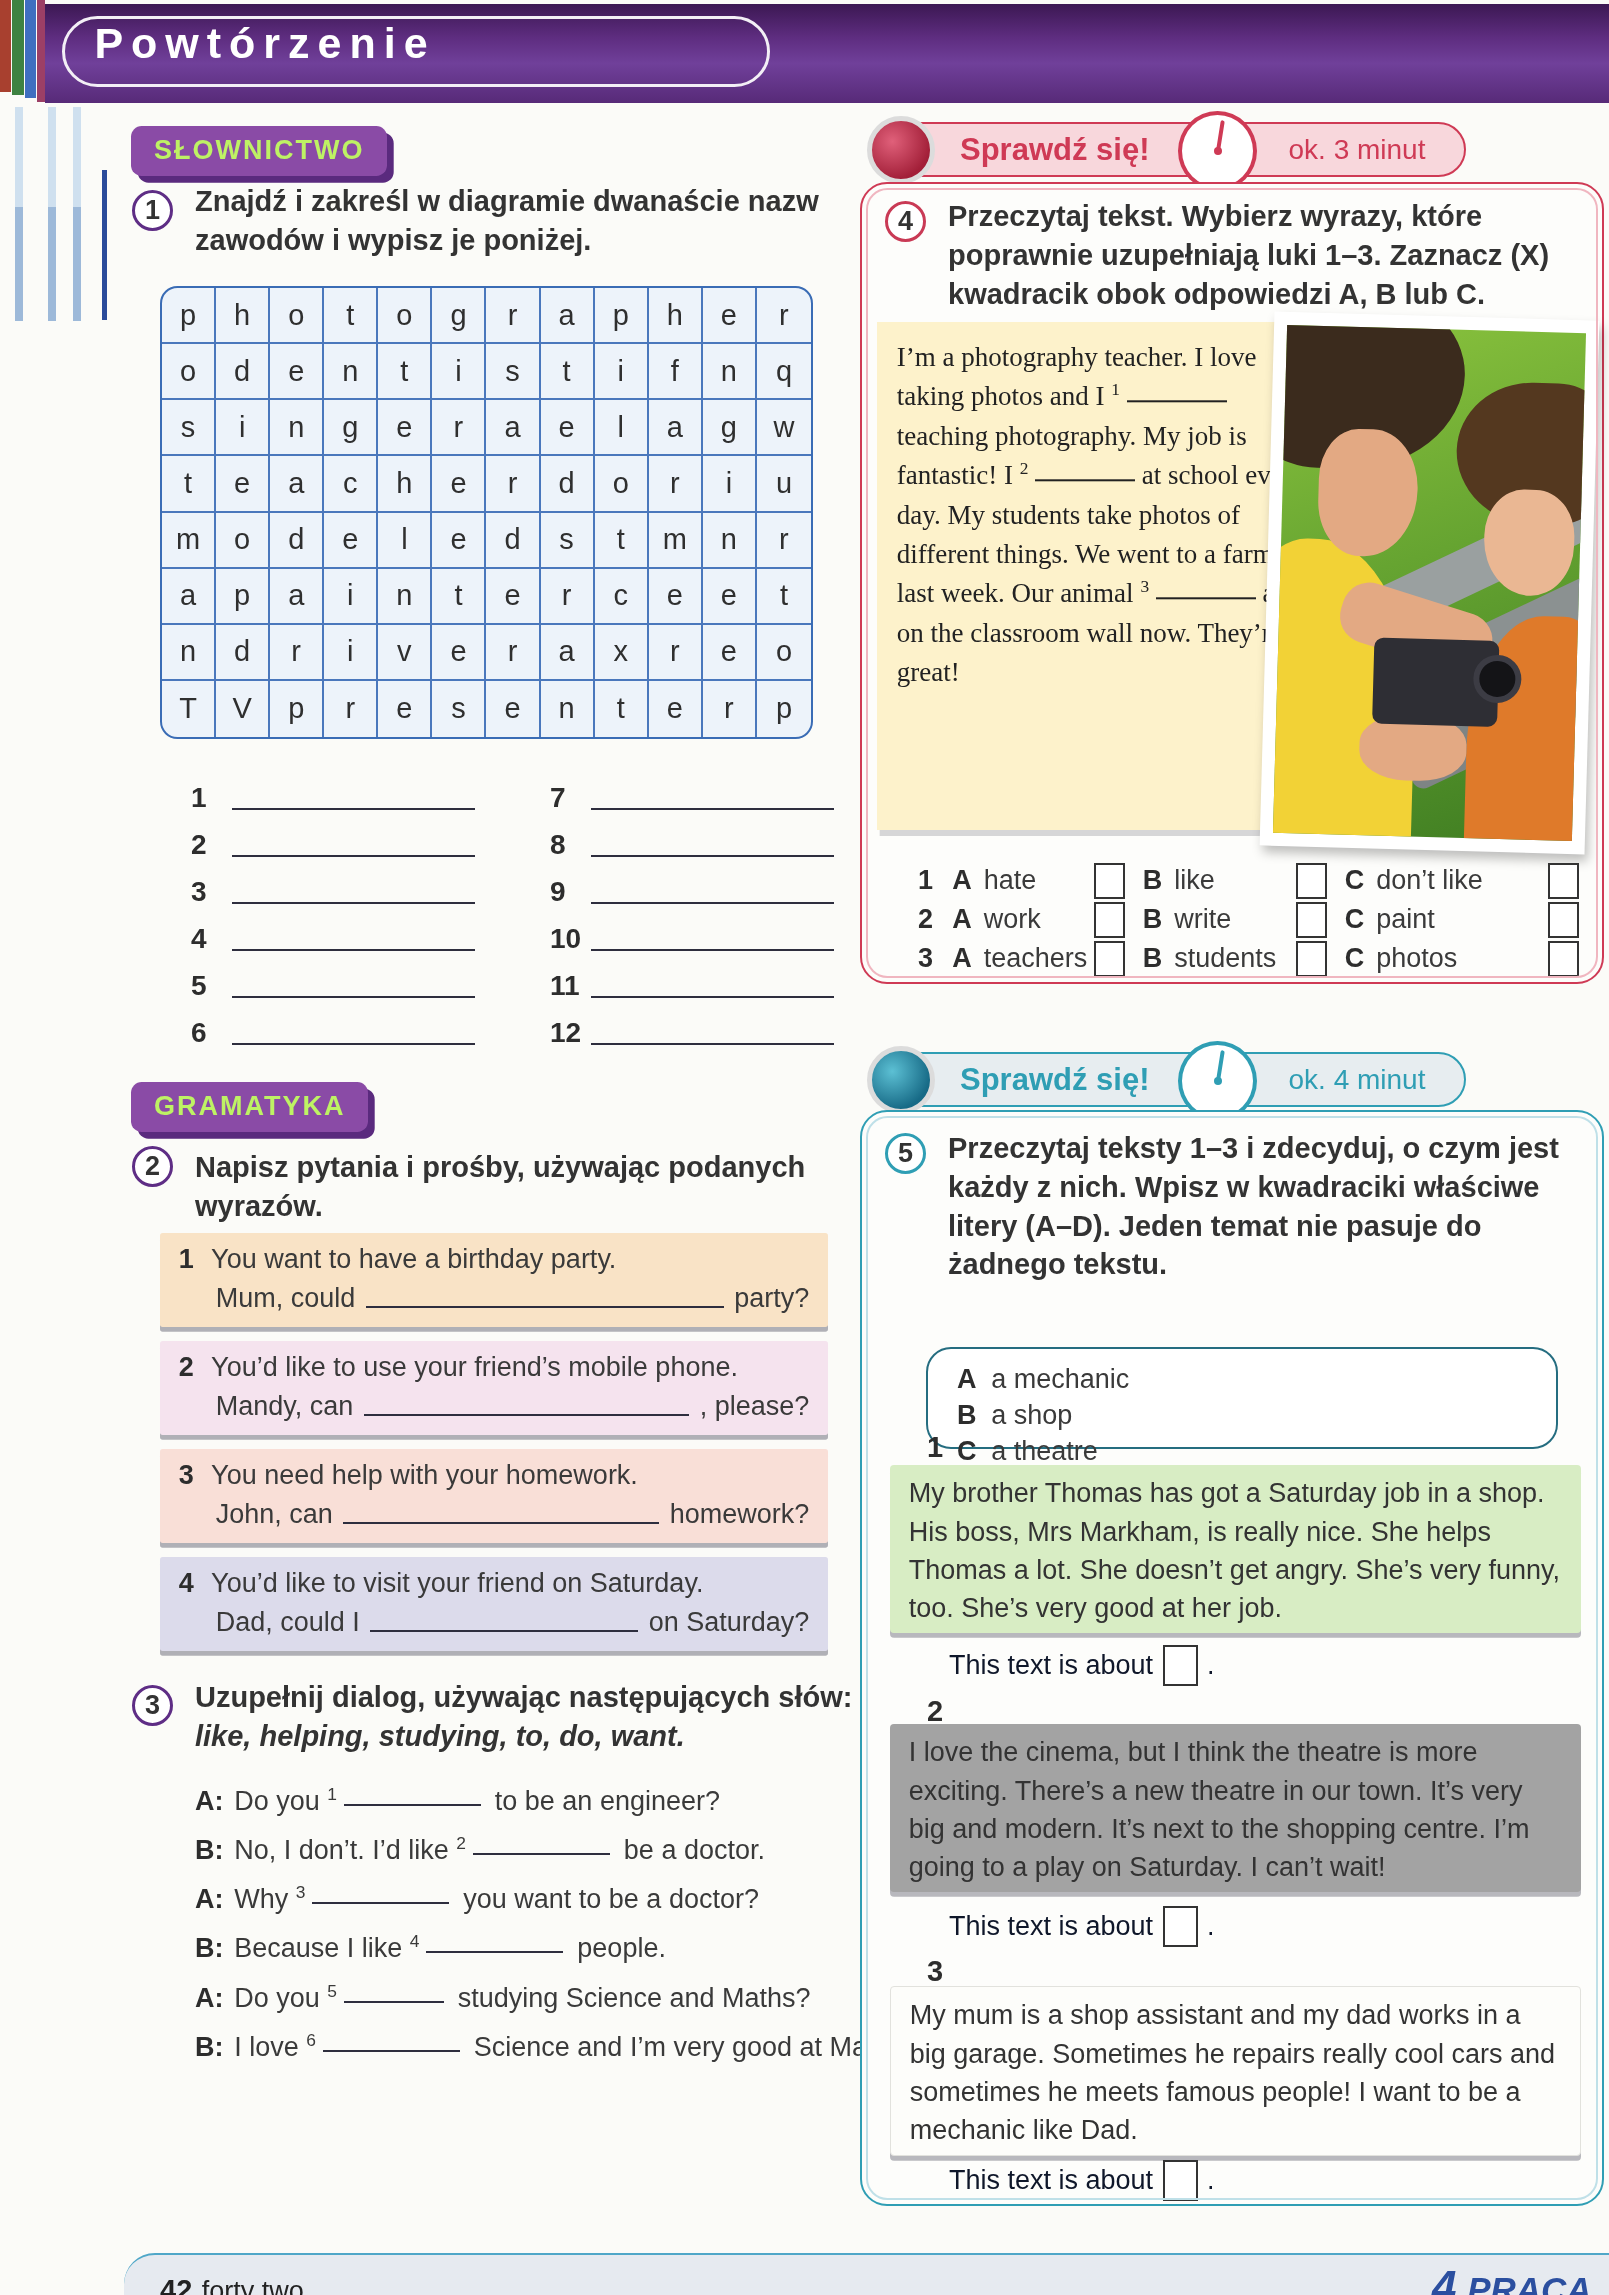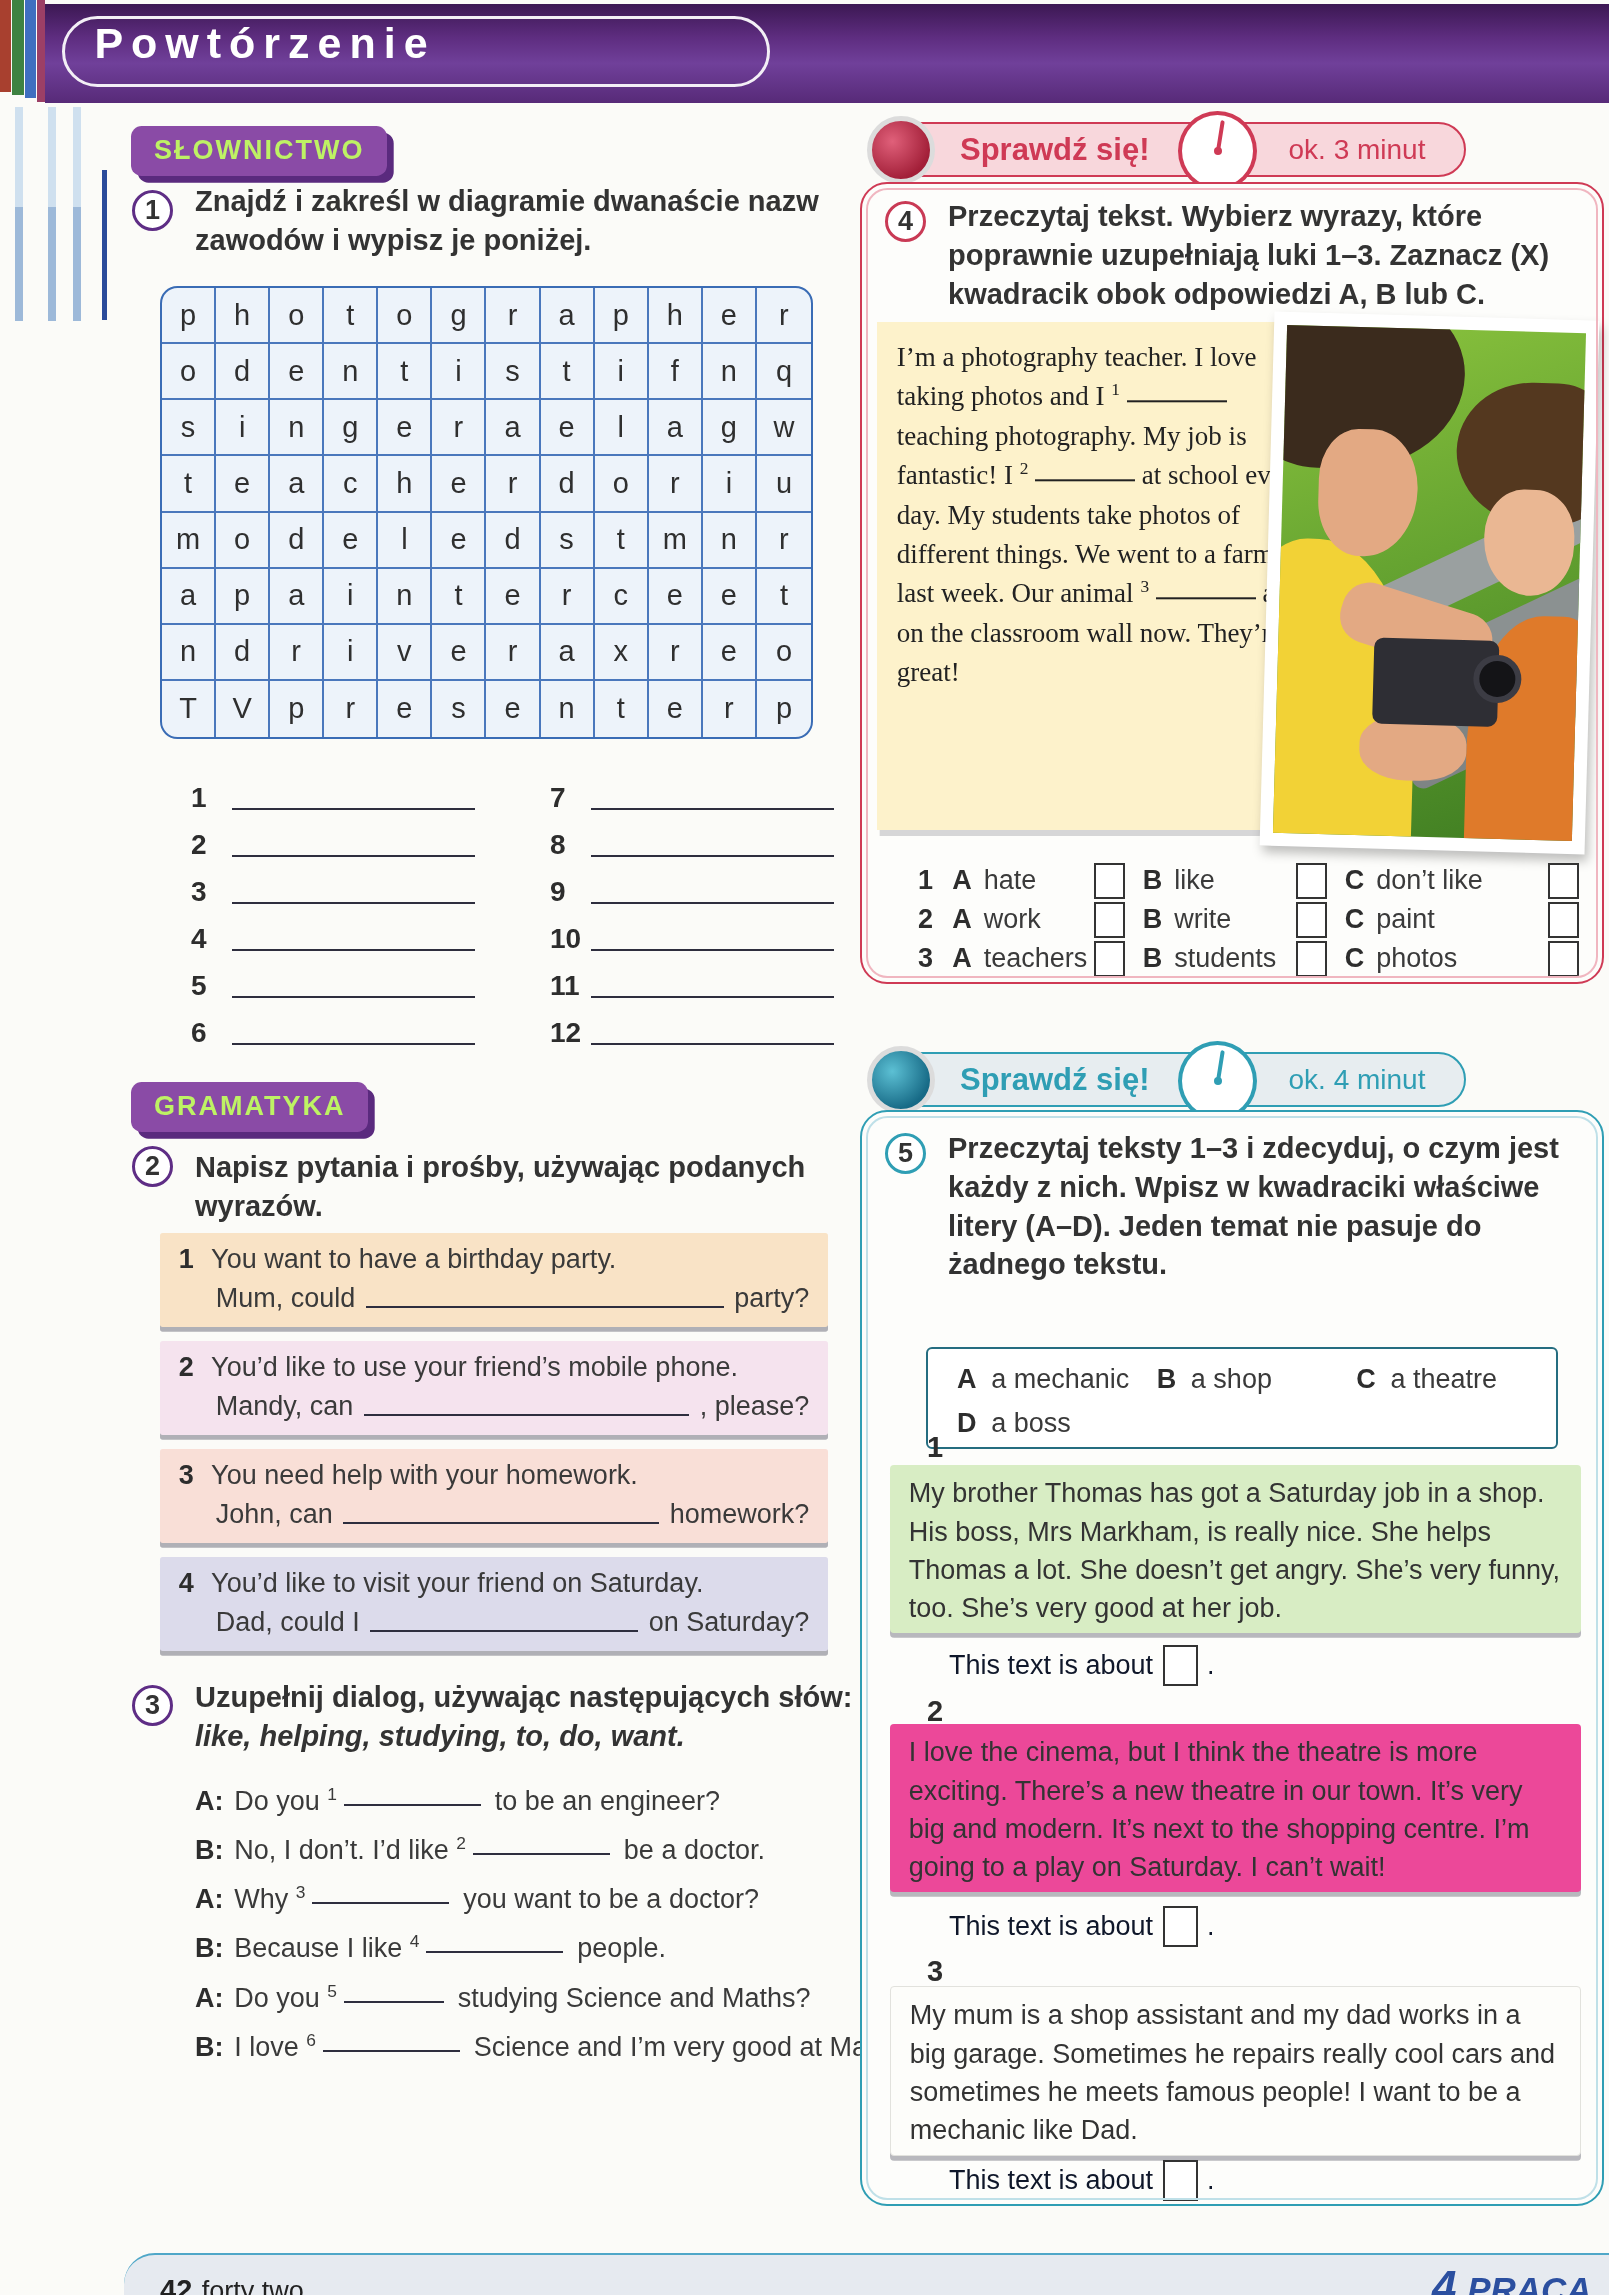--- a/index.html
+++ b/index.html
@@ -133,22 +133,22 @@
   .opts{position:absolute;left:56px;top:677px;width:661px;}
   .opt-row{display:flex;align-items:center;height:39px;font-size:27px;color:#3a3a3a;}
   .onum{width:36px;font-weight:bold;color:#2d2d2d;}
   .choice{display:flex;align-items:center;}
   .choice .letter{font-weight:bold;margin-right:12px;color:#2d2d2d;}
   .c1{width:200px;} .c2{width:212px;} .c3{width:246px;}
   .cbox{margin-left:auto;margin-right:17.4px;width:31px;height:36px;border:2px solid #333;background:#fff;box-sizing:border-box;}
   .c3 .cbox{margin-right:0;}
 
   
-  .legend{position:absolute;left:64px;top:235px;width:632px;height:102px;border:2px solid #256d80;border-radius:6px;
-          padding:14.7px 0 0 29px;box-sizing:border-box;display:grid;grid-template-columns:1fr 1fr 1fr;row-gap:5.3px;
+  .legend{position:absolute;left:64px;top:235px;width:632px;height:102px;border:2px solid #256d80;border-radius:25px;
+          padding:14.7px 0 0 29px;box-sizing:border-box;display:grid;grid-template-columns:1fr;row-gap:5.3px;
           font-size:27px;color:#3a3a3a;background:#fff;}
   .leg-item b{margin-right:14.7px;color:#2d2d2d;}
   .tnum{position:absolute;left:65px;font-size:29px;font-weight:bold;color:#2d2d2d;}
   .tcard{position:absolute;left:28px;width:691px;border-radius:4px;padding:9.4px 18.7px 5.3px 18.7px;box-sizing:border-box;
          font-size:27px;line-height:1.42;color:#333;box-shadow:0 4.7px 0 rgba(115,115,128,.5);}
   .caption{position:absolute;left:87px;display:flex;align-items:center;font-size:27px;color:#0f172a;}
   .sqbox{width:35px;height:41px;border:2px solid #333;margin:0 9.4px;background:#fff;box-sizing:border-box;}
 
   
   .footer{position:absolute;left:124px;top:2253px;right:0;height:43px;background:#e6eaf0;
@@ -510,21 +510,21 @@
       </div>
     <div id="ex5-texts">
         <div class="tnum" style="top: 319px;">1</div>
         <div class="tcard" style="top: 353px; background: rgb(216, 237, 196);">My brother Thomas has got a Saturday job in a shop. His boss, Mrs Markham, is really nice. She helps Thomas a lot. She doesn’t get angry. She’s very funny, too. She’s very good at her job.</div>
         <div class="caption" style="top: 533px;">
           <span>This text is about</span>
           <span class="sqbox"></span>
           <span>.</span>
         </div>
         <div class="tnum" style="top: 583px;">2</div>
-        <div class="tcard" style="top: 612px; background: #ec4899;">I love the cinema, but I think the theatre is more exciting. There’s a new theatre in our town. It’s very big and modern. It’s next to the shopping centre. I’m going to a play on Saturday. I can’t wait!</div>
+        <div class="tcard" style="top: 612px; background: #a3a3a3;">I love the cinema, but I think the theatre is more exciting. There’s a new theatre in our town. It’s very big and modern. It’s next to the shopping centre. I’m going to a play on Saturday. I can’t wait!</div>
         <div class="caption" style="top: 794px;">
           <span>This text is about</span>
           <span class="sqbox"></span>
           <span>.</span>
         </div>
         <div class="tnum" style="top: 843px;">3</div>
         <div class="tcard" style="top: 874px; background: rgb(253, 253, 250); border: 0.7px solid rgb(226, 226, 221);">My mum is a shop assistant and my dad works in a big garage. Sometimes he repairs really cool cars and sometimes he meets famous people! I want to be a mechanic like Dad.</div>
         <div class="caption" style="top: 1048px;">
           <span>This text is about</span>
           <span class="sqbox"></span>

